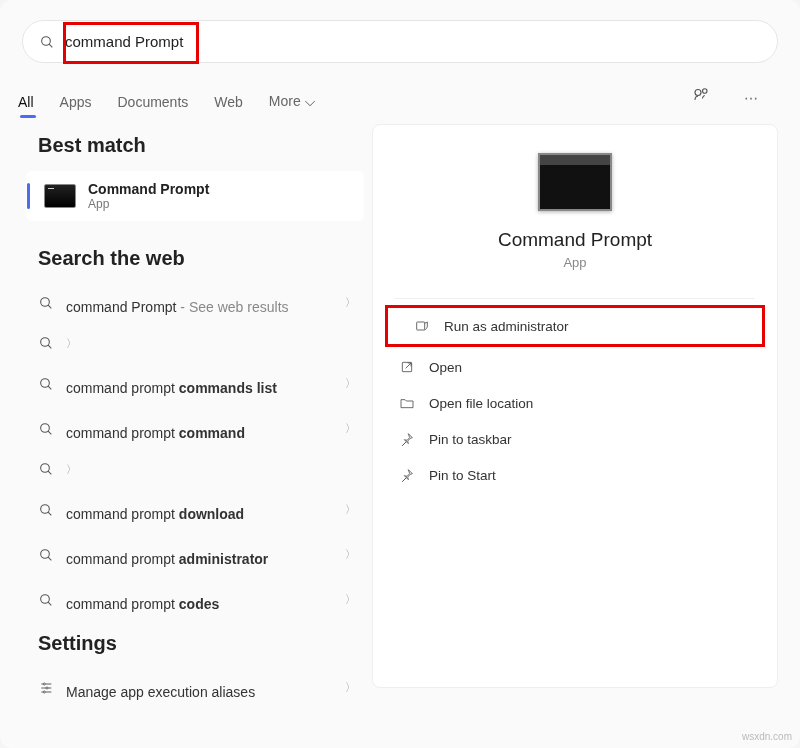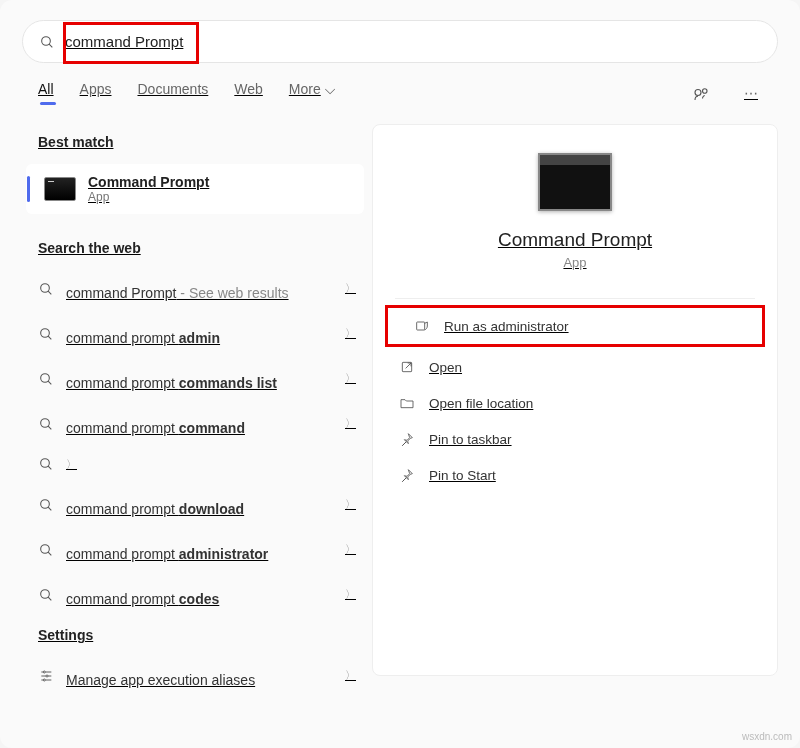--- a/index.html
+++ b/index.html
@@ -1,35 +1,35 @@
 <!DOCTYPE html>
 <html><head>
   <meta charset="utf-8">
   <style>
     * { margin: 0; padding: 0; box-sizing: border-box; font-family: "Segoe UI", -apple-system, sans-serif; }
     body { width: 800px; height: 748px; background: #f5f5f5; overflow: hidden; position: relative; }
-    .window { background: #fafafa; border-radius: 12px; overflow: hidden; height: 100%; text-decoration: underline; }
+    .window { background: #fafafa; border-radius: 12px; overflow: hidden; height: 100%; }
 
     .search-bar { margin: 20px 22px 10px 22px; padding: 12px 16px; background: #fff; border: 1px solid #e5e5e5; border-radius: 24px; display: flex; align-items: center; gap: 10px; }
     .search-icon-svg { width: 16px; height: 16px; stroke: #555; fill: none; stroke-width: 1.6; }
     .search-input { border: none; outline: none; font-size: 15px; flex: 1; color: #222; background: transparent; }
     .highlight-search { position: absolute; border: 3px solid #e60000; left: 63px; top: 22px; width: 136px; height: 42px; pointer-events: none; }
 
-    .nav-row { display: flex; align-items: flex-start; padding: 8px 38px 14px 38px; gap: 26px; color: #666; font-size: 14px; }
+    .nav-row { display: flex; align-items: flex-end; padding: 8px 38px 14px 18px; gap: 26px; color: #666; font-size: 14px; }
     .nav-item { color: #666; cursor: pointer; position: relative; }
     .nav-item.active { color: #111; font-weight: 500; }
     .nav-item.active::after { content: ""; position: absolute; left: 2px; right: auto; bottom: -8px; width: 16px; height: 3px; background: #4f6bed; border-radius: 2px; }
     .chev-down { display: inline-block; margin-left: 4px; }
     .nav-spacer { flex: 1; }
     .nav-btn { color: #666; cursor: pointer; padding: 4px; }
 
     .content { display: flex; padding: 0 0 0 22px; gap: 0; }
 
     .left { width: 350px; }
-    .section-title { font-size: 14px; font-weight: 600; color: #222; padding: 10px 16px 10px 16px; }
+    .section-title { font-size: 20px; font-weight: 600; color: #222; padding: 10px 16px 10px 16px; }
 
     .best-match { display: flex; align-items: center; padding: 10px 12px; background: #fff; border-radius: 6px; margin: 4px 8px 16px 4px; position: relative; }
     .best-match::before { content: ""; position: absolute; left: 1px; top: 12px; bottom: 12px; width: 3px; background: #4f6bed; border-radius: 2px; }
     .cmd-thumb { width: 32px; height: 24px; background: linear-gradient(#222,#000); border: 1px solid #888; border-radius: 2px; margin: 0 12px 0 6px; position: relative; }
     .cmd-thumb::after { content: ""; position: absolute; left: 3px; top: 3px; width: 6px; height: 1px; background: #ccc; }
     .bm-text .t1 { font-size: 14px; font-weight: 600; color: #222; }
     .bm-text .t2 { font-size: 12px; color: #777; }
 
     .web-item, .settings-item { display: flex; align-items: center; padding: 10px 16px; cursor: pointer; font-size: 14px; color: #333; position: relative; }
     .wi-icon { width: 16px; height: 16px; margin-right: 12px; }
@@ -103,21 +103,20 @@
               <line x1="20" y1="20" x2="15.2" y2="15.2"></line>
             </svg>
             <span class="wi-text">command Prompt<span class="bold"></span><span class="hint"> - See web results</span></span>
             <span class="wi-chev">〉</span>
           </div>
           <div class="web-item">
             <svg class="wi-icon" viewBox="0 0 24 24" fill="none" stroke="#555" stroke-width="1.6">
               <circle cx="10.5" cy="10.5" r="6.5"></circle>
               <line x1="20" y1="20" x2="15.2" y2="15.2"></line>
             </svg>
-            <span class="wi-text">command prompt <span class="bold">admin</span><span class="hint"></span></span>
             <span class="wi-chev">〉</span>
           </div>
           <div class="web-item">
             <svg class="wi-icon" viewBox="0 0 24 24" fill="none" stroke="#555" stroke-width="1.6">
               <circle cx="10.5" cy="10.5" r="6.5"></circle>
               <line x1="20" y1="20" x2="15.2" y2="15.2"></line>
             </svg>
             <span class="wi-text">command prompt <span class="bold">commands list</span><span class="hint"></span></span>
             <span class="wi-chev">〉</span>
           </div>

